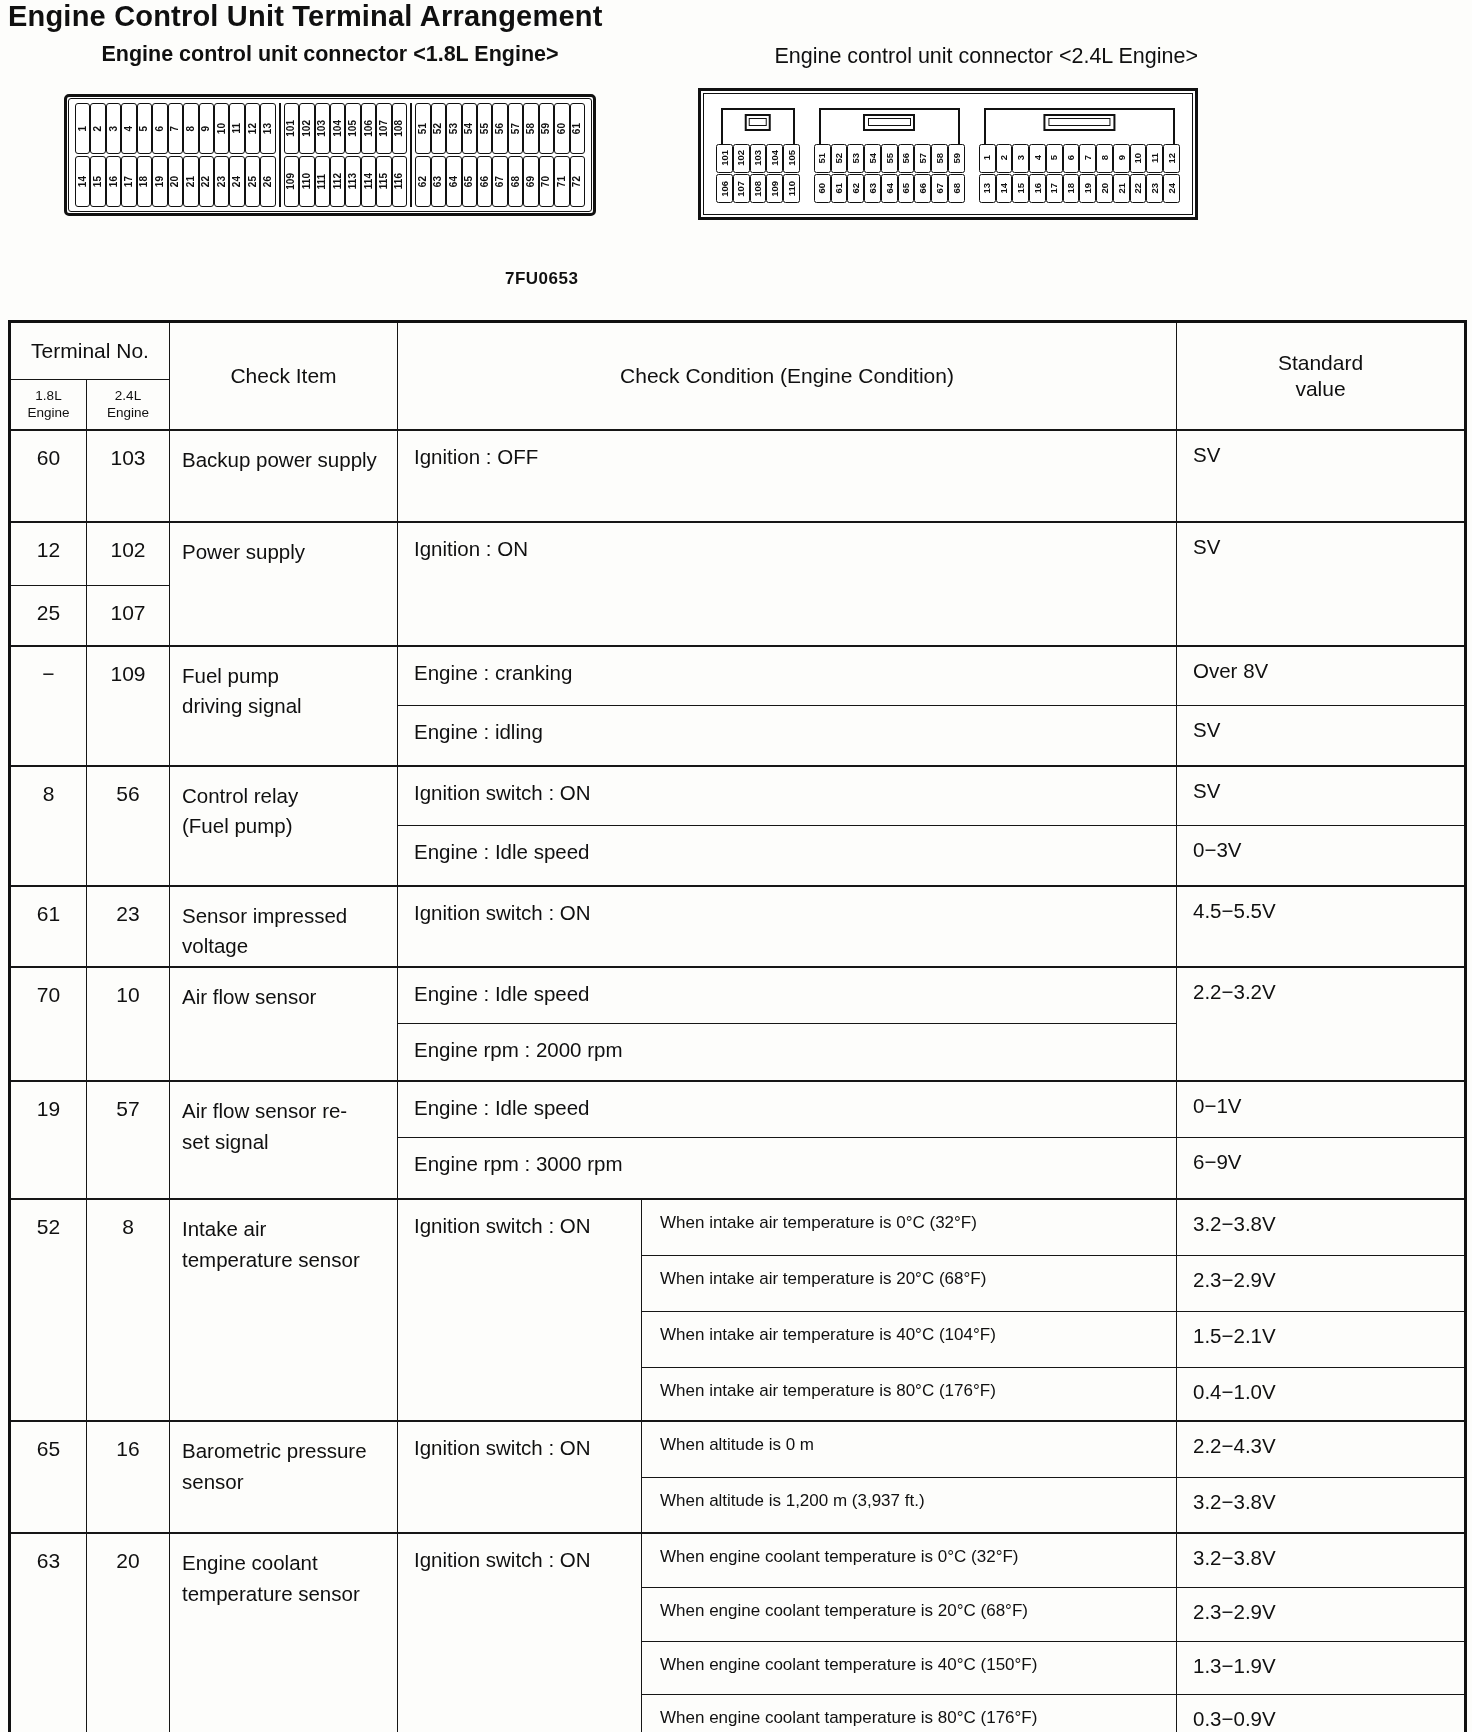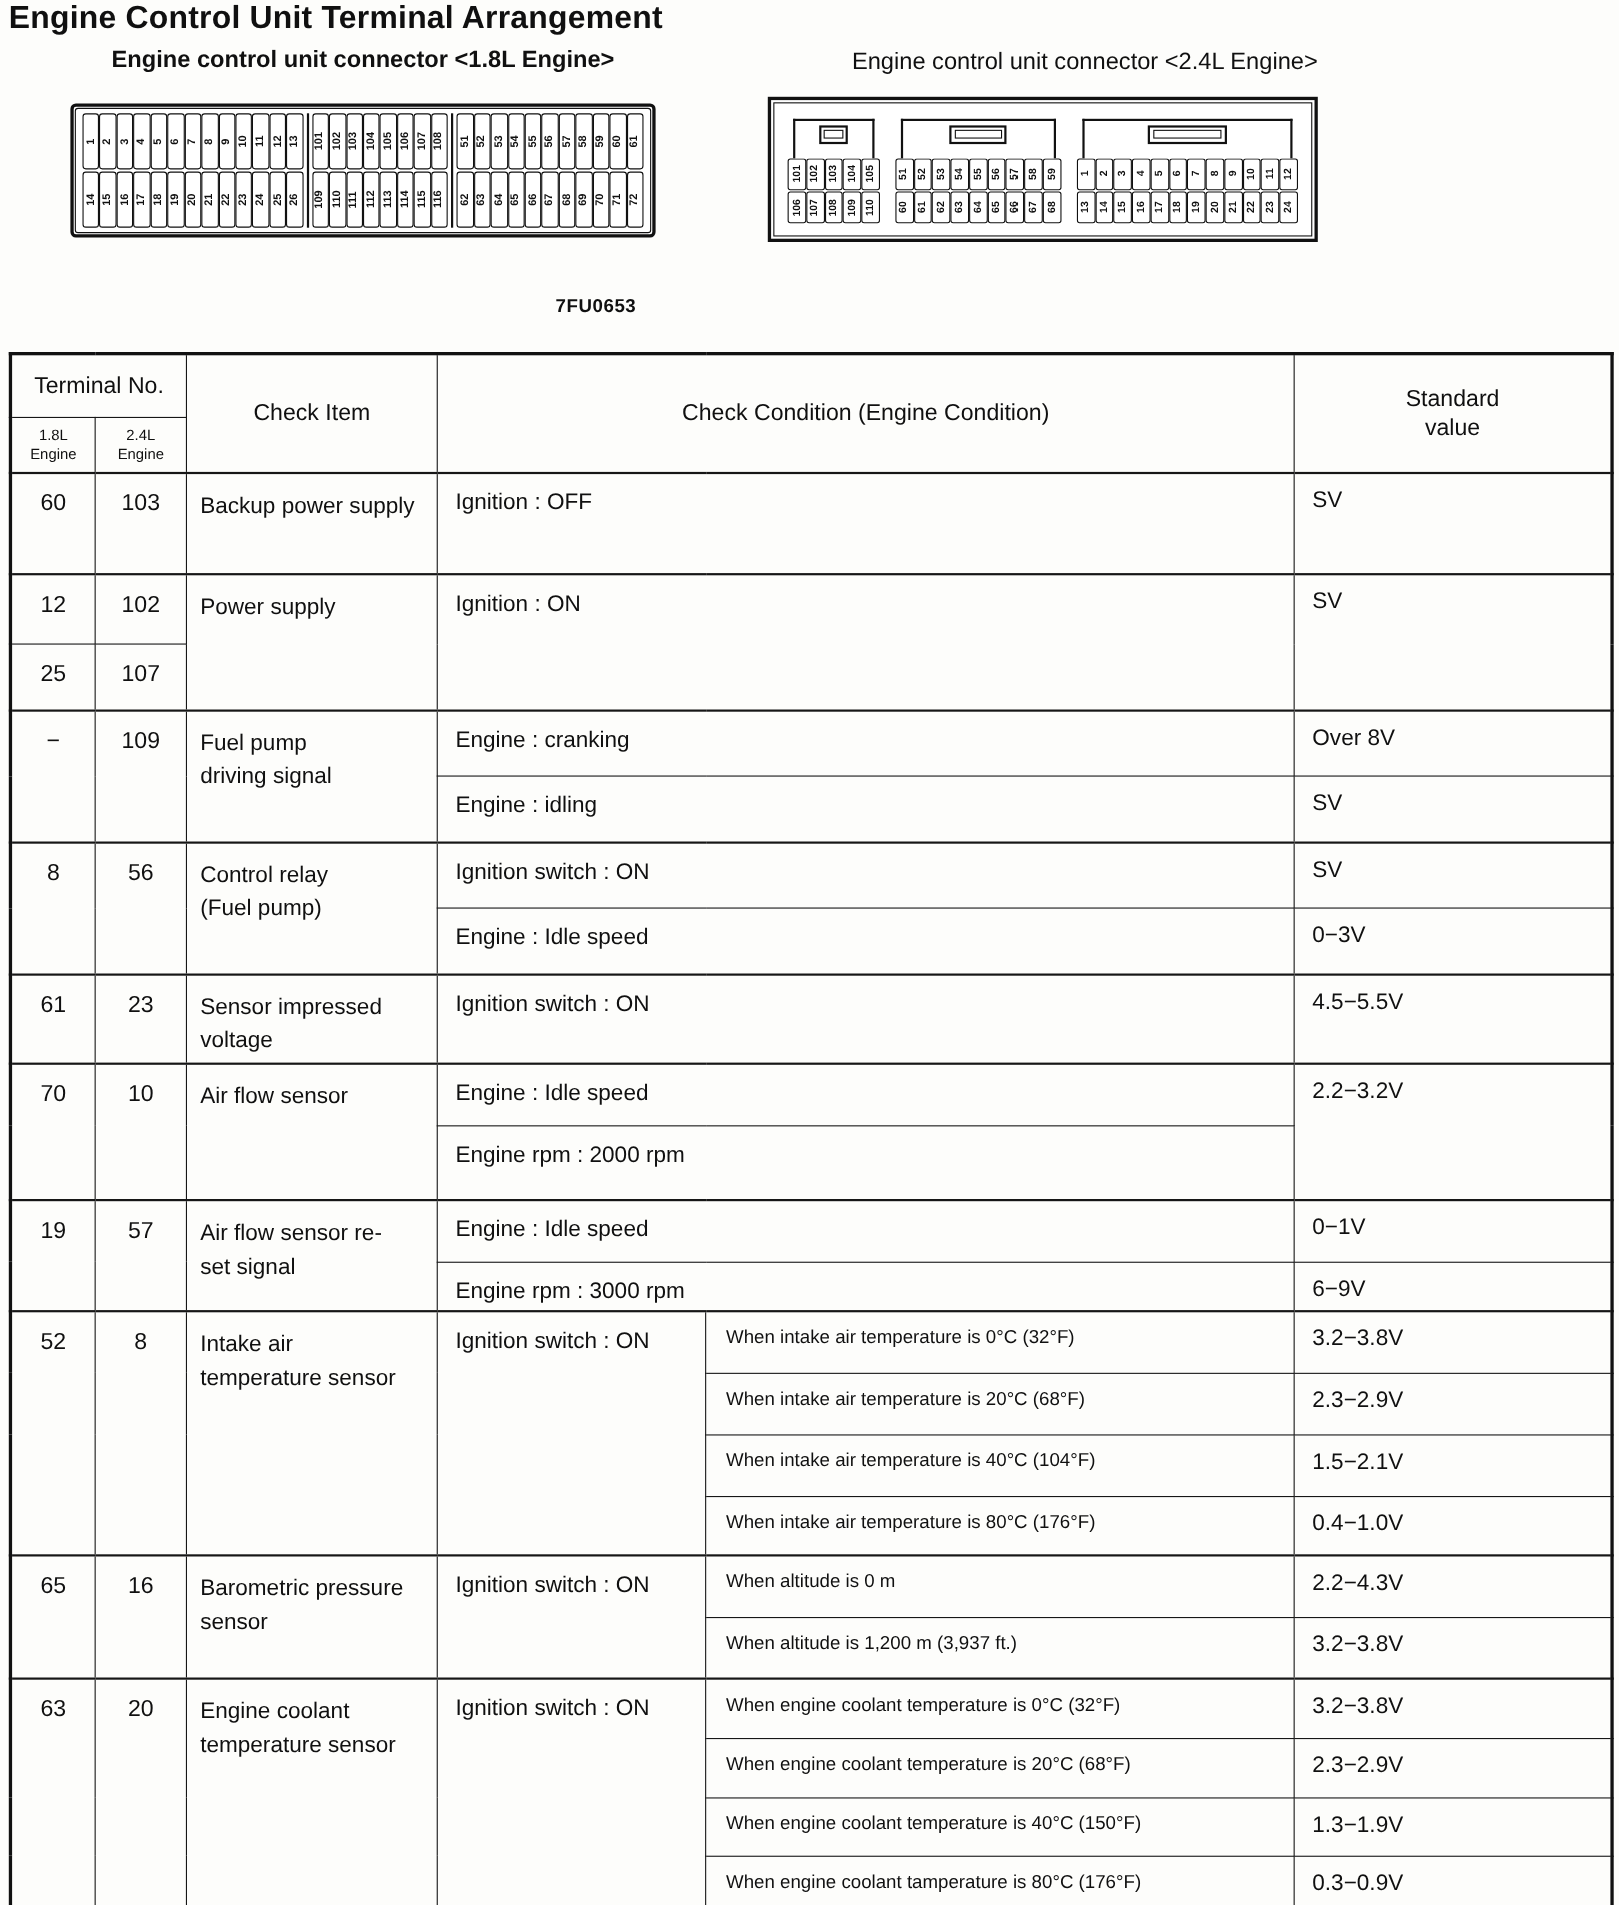--- a/index.html
+++ b/index.html
@@ -642,32 +642,32 @@
     <td class="cond" colspan="2">Ignition switch : ON</td>
     <td class="val">4.5−5.5V</td>
   </tr>
   <tr class="g" style="height:56px">
     <td class="tnum" rowspan="2">70</td>
     <td class="tnum" rowspan="2">10</td>
     <td class="item" rowspan="2">Air flow sensor</td>
     <td class="cond" colspan="2">Engine : Idle speed</td>
     <td class="val" rowspan="2">2.2−3.2V</td>
   </tr>
-  <tr style="height:68px">
+  <tr style="height:58px">
     <td class="cond" colspan="2">Engine rpm : 2000 rpm</td>
   </tr>
   <tr class="g" style="height:56px">
     <td class="tnum" rowspan="2">19</td>
     <td class="tnum" rowspan="2">57</td>
     <td class="item" rowspan="2">Air flow sensor re-
 set signal</td>
     <td class="cond" colspan="2">Engine : Idle speed</td>
     <td class="val">0−1V</td>
   </tr>
-  <tr style="height:45px">
+  <tr style="height:62px">
     <td class="cond" colspan="2">Engine rpm : 3000 rpm</td>
     <td class="val">6−9V</td>
   </tr>
   <tr class="g" style="height:56px">
     <td class="tnum" rowspan="4">52</td>
     <td class="tnum" rowspan="4">8</td>
     <td class="item" rowspan="4">Intake air
 temperature sensor</td>
     <td class="cond" rowspan="4">Ignition switch : ON</td>
     <td class="sub">When intake air temperature is 0°C (32°F)</td>

